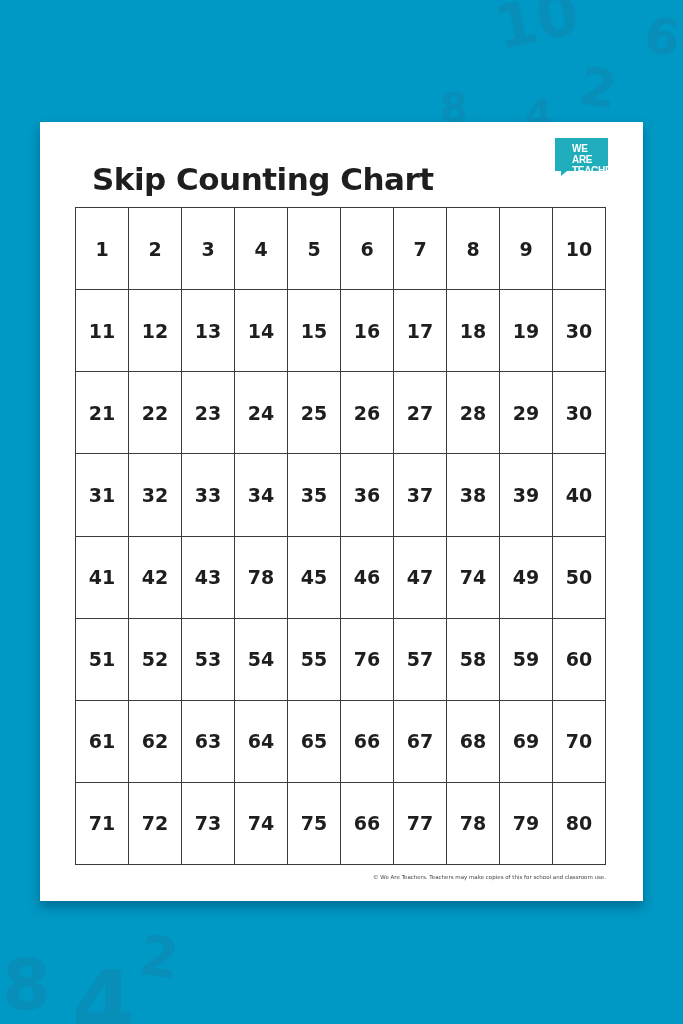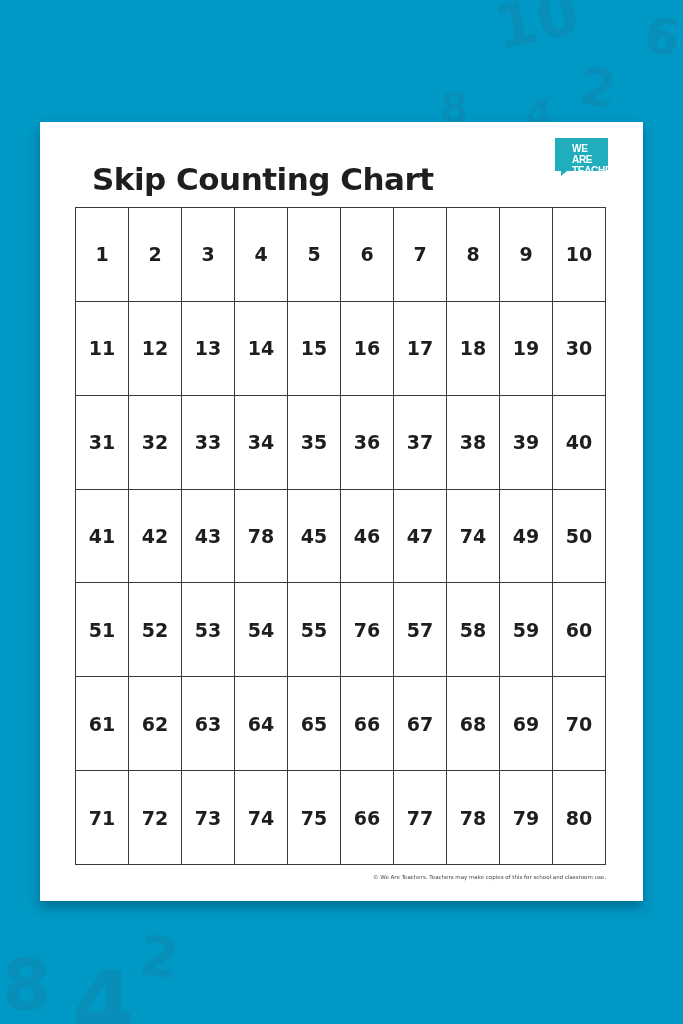--- a/index.html
+++ b/index.html
@@ -50,20 +50,32 @@
         <tr>
           <td>11</td>
           <td>12</td>
           <td>13</td>
           <td>14</td>
           <td>15</td>
           <td>16</td>
           <td>17</td>
           <td>18</td>
           <td>19</td>
+          <td>30</td>
+        </tr>
+        <tr>
+          <td>21</td>
+          <td>22</td>
+          <td>23</td>
+          <td>24</td>
+          <td>25</td>
+          <td>26</td>
+          <td>27</td>
+          <td>28</td>
+          <td>29</td>
           <td>30</td>
         </tr>
         <tr>
           <td>31</td>
           <td>32</td>
           <td>33</td>
           <td>34</td>
           <td>35</td>
           <td>36</td>
           <td>37</td>

